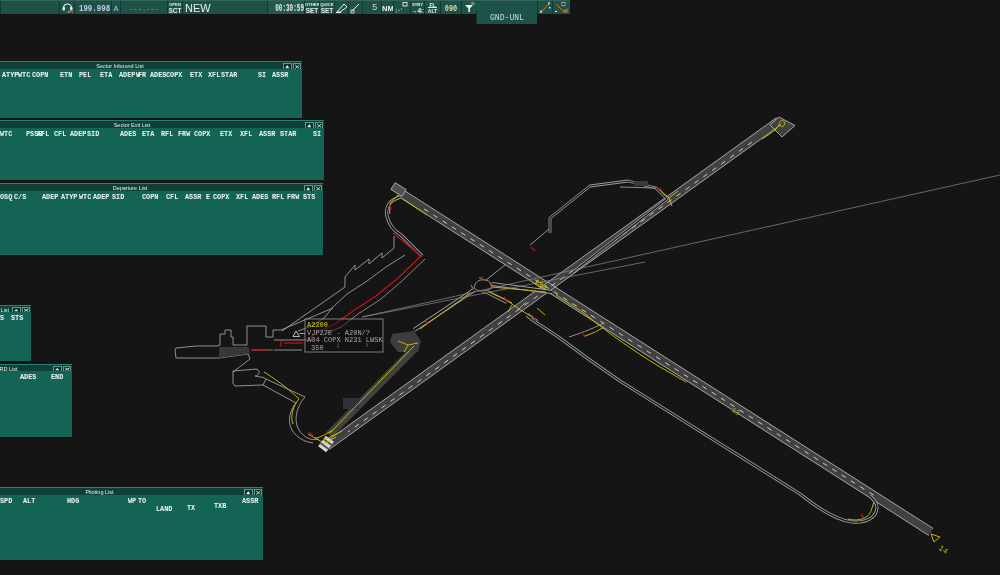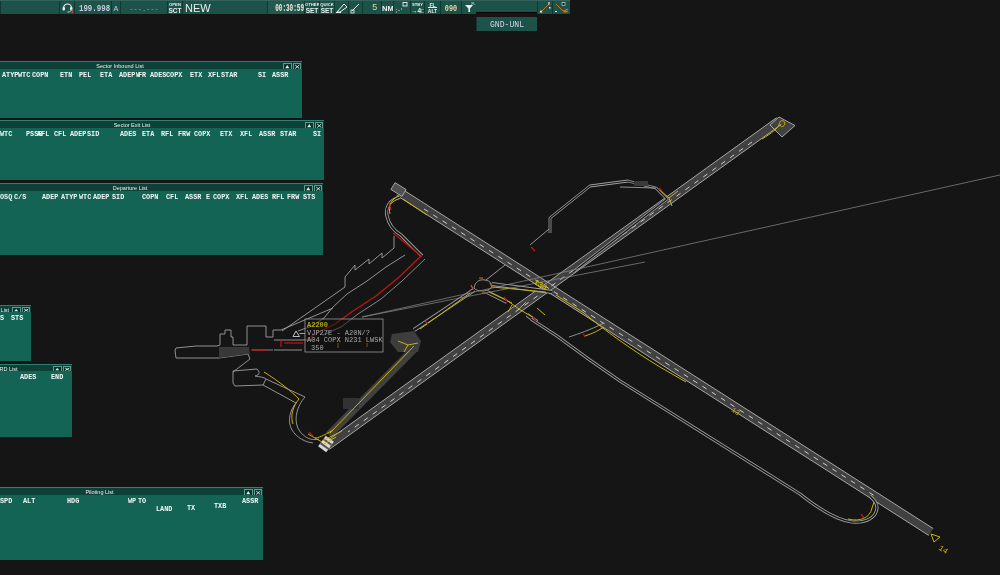--- a/index.html
+++ b/index.html
@@ -338,21 +338,21 @@
     </div>
     <div style="position:absolute;left:440px;top:0;width:21px;height:13px;background:#1d5249;border-left:1px solid #0f3931;box-sizing:border-box;">
       <div style="position:absolute;top:2px;width:100%;text-align:center;color:#ded8a8;font:bold 9.5px &quot;Liberation Mono&quot;,monospace;white-space:nowrap;transform:scaleX(0.72);transform-origin:center top;">090</div>
     </div>
     <div style="position:absolute;left:461px;top:0;width:15px;height:13px;background:#1d5249;border-left:1px solid #0f3931;box-sizing:border-box;">
       <svg width="15" height="13" viewBox="0 0 15 13" style="position:absolute;left:0;top:0">
         <path d="M3,4 L11,4 L8,7.5 L8,11 L6.4,11 L6.4,7.5 Z" fill="#e8eef0"></path>
         <text x="9.5" y="3.5" fill="#e8eef0" font-size="3.2" font-family="Liberation Sans">FL</text>
       </svg>
     </div>
-    <div style="position:absolute;left:476px;top:16px;width:61px;height:14px;background:#1d5249;border-left:1px solid #0f3931;box-sizing:border-box;">
+    <div style="position:absolute;left:476px;top:9px;width:61px;height:14px;background:#1d5249;border-left:1px solid #0f3931;box-sizing:border-box;">
       <div style="position:absolute;top:2.5px;width:100%;text-align:center;color:#ccd8e8;font:9px &quot;Liberation Mono&quot;,monospace;white-space:nowrap;transform:scaleX(0.9);transform-origin:center top;">GND-UNL</div>
     </div>
     <div style="position:absolute;left:537px;top:0;width:15px;height:13px;background:#1d5249;border-left:1px solid #0f3931;box-sizing:border-box;">
       <svg width="15" height="13" viewBox="0 0 15 13" style="position:absolute;left:0;top:0">
         <path d="M3,11 L11,3" stroke="#c87820" stroke-width="1"></path>
         <path d="M1.5,11.5 L4.5,11.5 L3,9 Z" fill="#e8eef0"></path>
         <path d="M10,2 L12,2 M11,1 L11,4" stroke="#e8eef0" stroke-width="0.7"></path>
         <rect x="11" y="6" width="1.5" height="1.5" fill="#e8eef0"></rect>
       </svg>
     </div>

